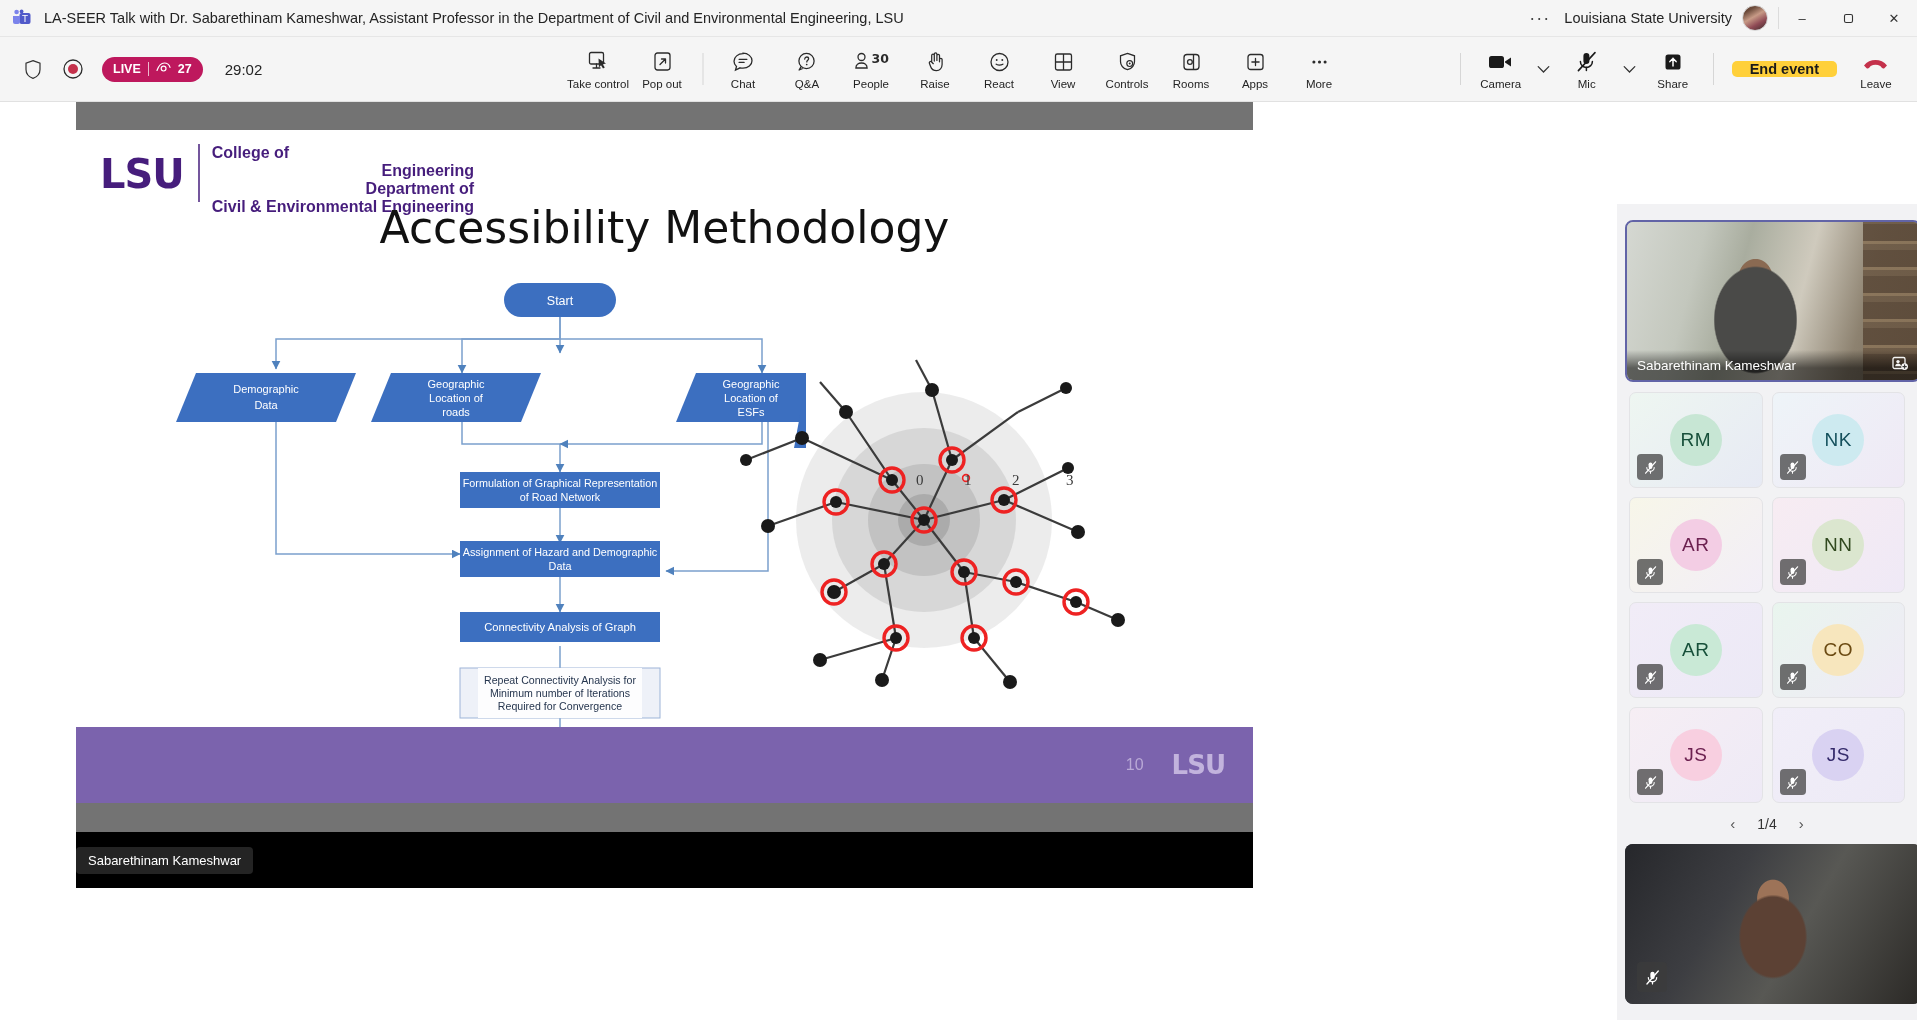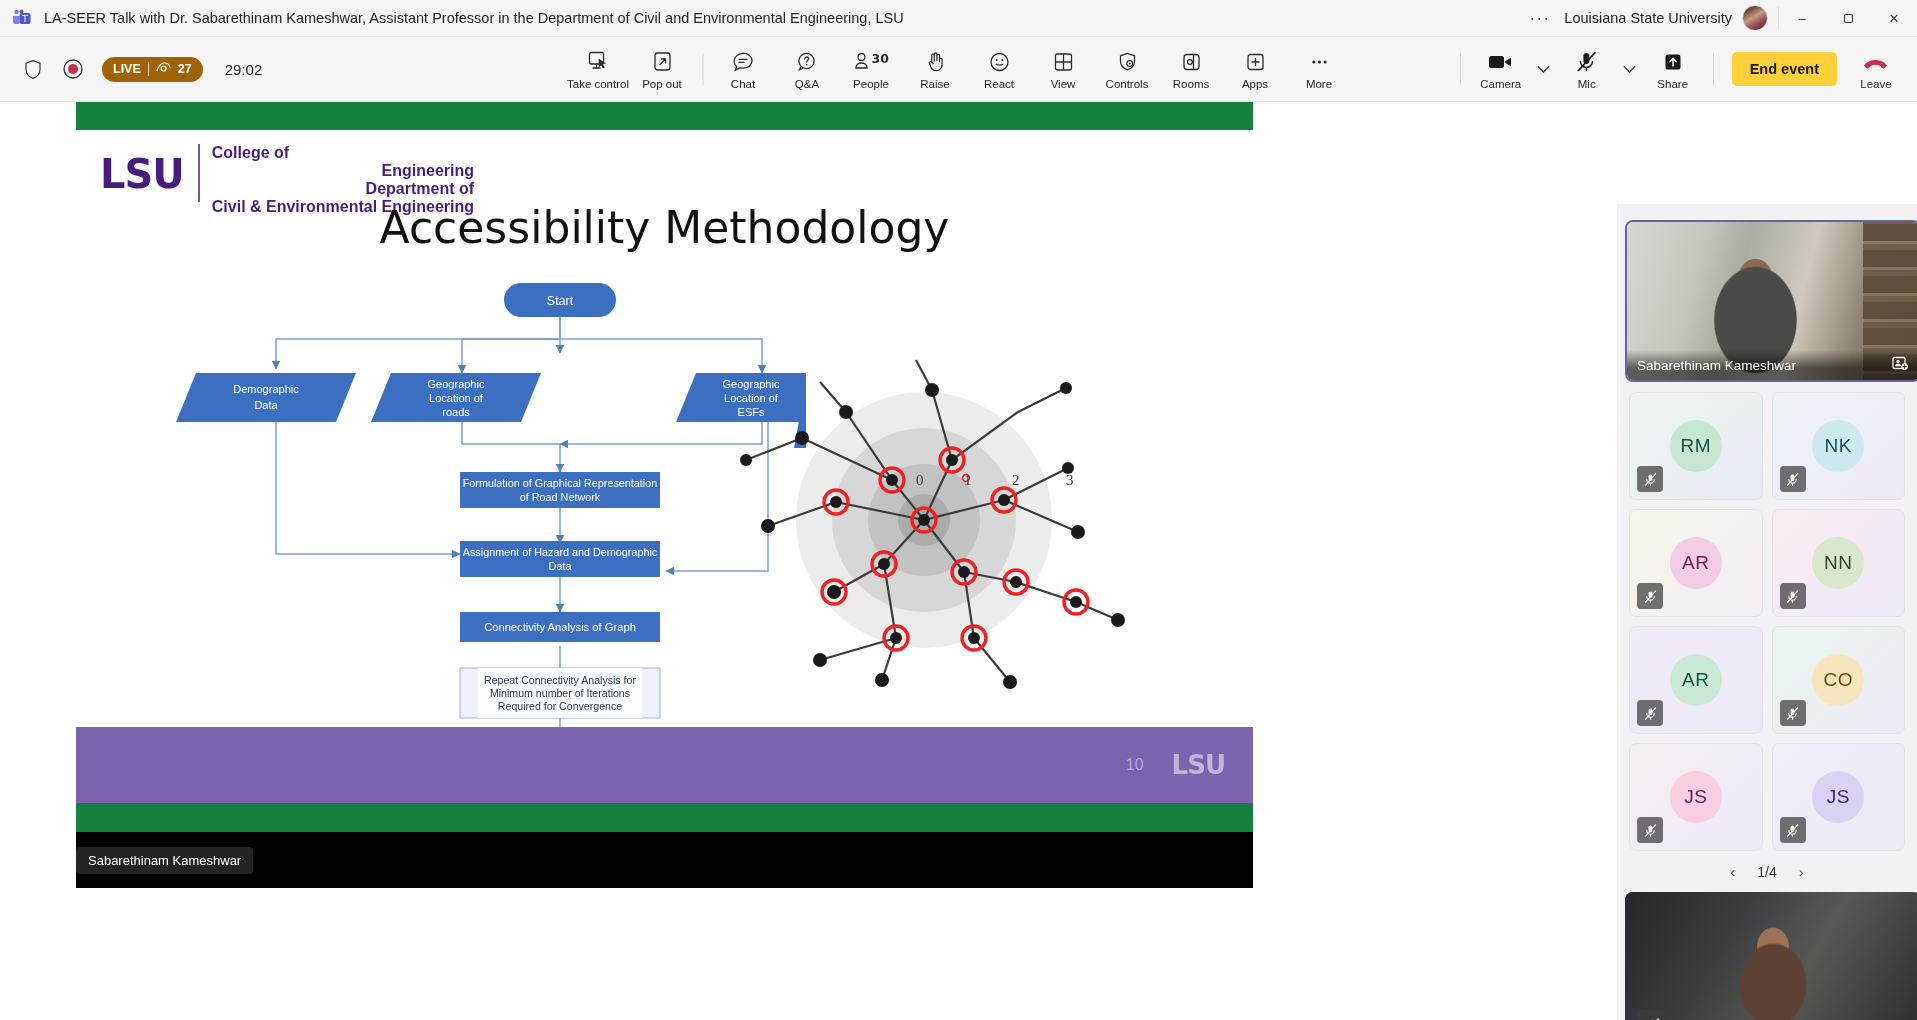--- a/index.html
+++ b/index.html
@@ -46,21 +46,21 @@
     height: 65px; display: flex; align-items: center;
     background: #f5f5f5; border-bottom: 1px solid #e1e1e1;
     padding: 0 12px; position: relative;
   }
   .tb-left { display: flex; align-items: center; gap: 10px; padding-left: 6px;}
   .shield-btn, .rec-btn {
     width: 30px; height: 30px; display: flex; align-items: center; justify-content: center;
   }
   .live-pill {
     display: flex; align-items: center; gap: 7px;
-    background: #a16207; color: #fff; border-radius: 13px;
+    background: #be185d; color: #fff; border-radius: 13px;
     height: 25px; padding: 0 11px; font-size: 12.5px; font-weight: 600;
     margin-left: 4px;
   }
   .live-pill .sep { width: 1px; height: 14px; background: rgba(255,255,255,.7); }
   .timer { font-size: 15px; color: #242424; margin-left: 12px; }
 
   .tb-center {
     position: absolute; left: 50%; transform: translateX(-50%);
     display: flex; align-items: center; height: 100%;
   }
@@ -75,34 +75,34 @@
 
   .tb-right {
     margin-left: auto; display: flex; align-items: center; height: 100%; gap: 0;
   }
   .chev {
     width: 22px; height: 52px; display: flex; align-items: center;
     justify-content: center; color: #444; font-size: 11px; cursor: pointer;
   }
   .endevent {
     background: #ffd03a; border: none; border-radius: 5px;
-    height: 34px; padding: 0 18px; font-size: 14.5px; font-weight: 700;
+    height: 16px; padding: 0 18px; font-size: 14.5px; font-weight: 700;
     color: #1a1a1a; cursor: pointer; margin: 0 10px 0 10px;
     font-family: "Liberation Sans", sans-serif;
   }
   .leave-item { width: 58px; }
 
   
   .stage {
     position: absolute; top: 102px; left: 0; right: 0; bottom: 0;
     background: #fff;
   }
   .share-area {
     position: absolute; left: 76px; top: 0; width: 1177px; height: 730px;
-    background: #15803d;
+    background: #737373;
   }
   .slide {
     position: absolute; left: 0; top: 28px; width: 1177px; height: 673px;
     background: #fff; overflow: hidden;
   }
   
   .lsu-lockup { position: absolute; left: 24px; top: 12px; display: flex; align-items: flex-start; }
   .lsu-word {
     font-size: 40px; font-weight: 800; color: #461d7c; letter-spacing: -1px;
     font-family: "DejaVu Sans", sans-serif; line-height: 1;
@@ -167,21 +167,21 @@
   .self-label {
     position: absolute; left: 0; bottom: 0; height: 30px; width: 100%;
     display: flex; align-items: center; gap: 10px; padding: 0 10px;
     background: linear-gradient(180deg, rgba(0,0,0,0) 0%, rgba(0,0,0,.55) 60%);
     color: #fff; font-size: 13.5px;
   }
   .pin-icon { margin-left: auto; opacity: .95; }
 
   .grid { display: grid; grid-template-columns: 1fr 1fr; gap: 9px; margin-top: 10px; }
   .ptile {
-    height: 108px; border-radius: 7px; position: relative; overflow: hidden;
+    height: 96px; border-radius: 7px; position: relative; overflow: hidden;
     display: flex; align-items: center; justify-content: center;
     border: 1px solid #e3e3e6;
   }
   .av {
     width: 52px; height: 52px; border-radius: 50%;
     display: flex; align-items: center; justify-content: center;
     font-size: 19px; letter-spacing: .5px; font-weight: 400;
   }
   .mute-badge {
     position: absolute; left: 7px; bottom: 7px; width: 26px; height: 26px;

